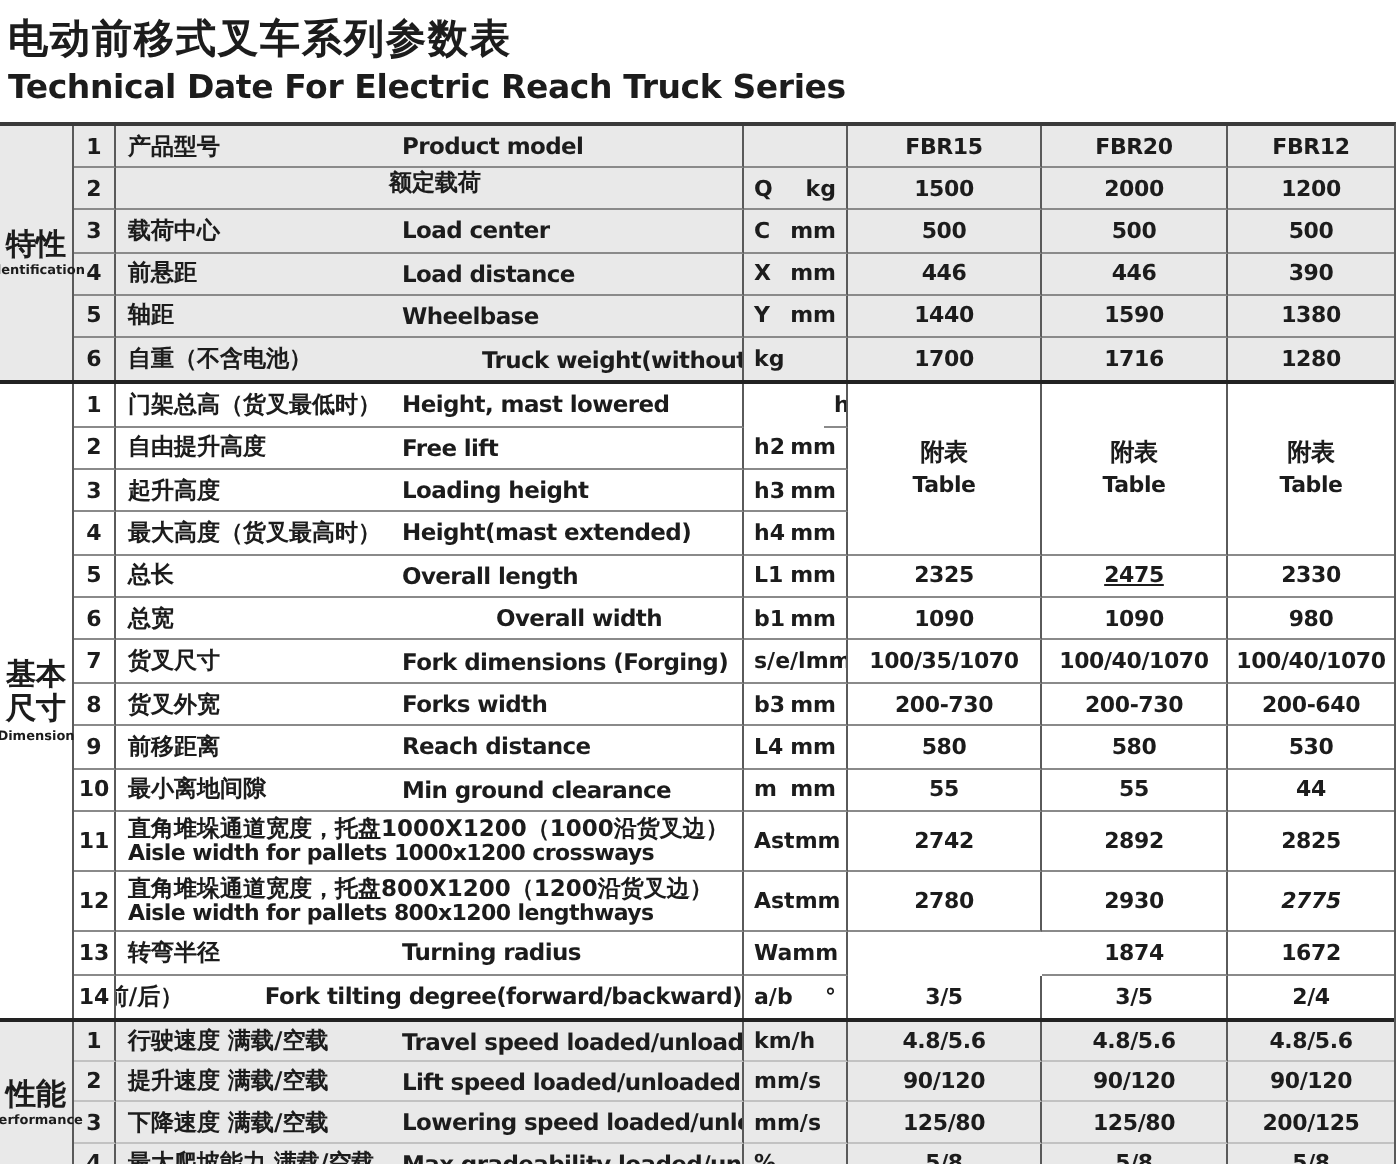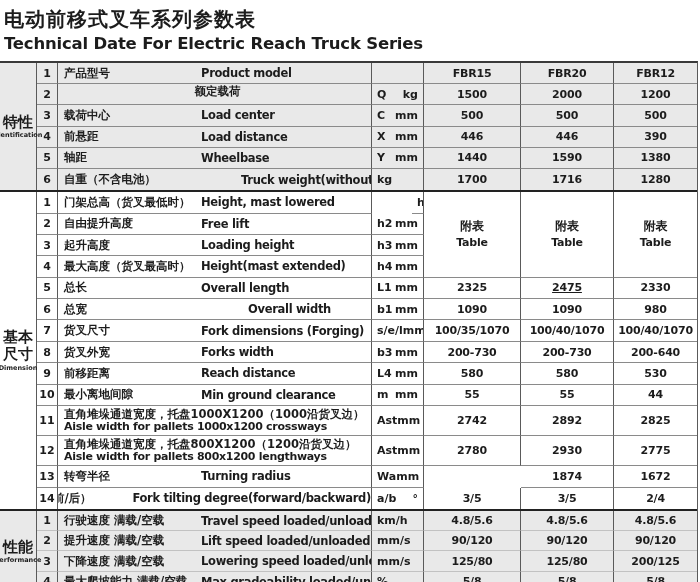--- a/index.html
+++ b/index.html
@@ -289,21 +289,21 @@
         <div class="cell name stacked" style="grid-area: 12 / 2;">
           <span class="cn">直角堆垛通道宽度，托盘800X1200（1200沿货叉边）</span>
           <span class="en">Aisle width for pallets 800x1200 lengthways</span>
         </div>
         <div class="cell symunit" style="grid-area: 12 / 3;">
           <span class="sym">Ast</span>
           <span class="unit">mm</span>
         </div>
         <div class="cell val" style="grid-area: 12 / 4;">2780</div>
         <div class="cell val" style="grid-area: 12 / 5;">2930</div>
-        <div class="cell val lastcol" style="grid-area: 12 / 6;">2775</div>
+        <div class="cell val lastcol" style="grid-area: 12 / 6; font-style: italic;">2775</div>
         <div class="cell num" style="grid-area: 13 / 1;">13</div>
         <div class="cell name" style="grid-area: 13 / 2;">
           <span class="cn">转弯半径</span>
           <span class="en">Turning radius</span>
         </div>
         <div class="cell symunit" style="grid-area: 13 / 3;">
           <span class="sym">Wa</span>
           <span class="unit">mm</span>
         </div>
         <div class="cell val" style="grid-area: 13 / 5;">1874</div>

